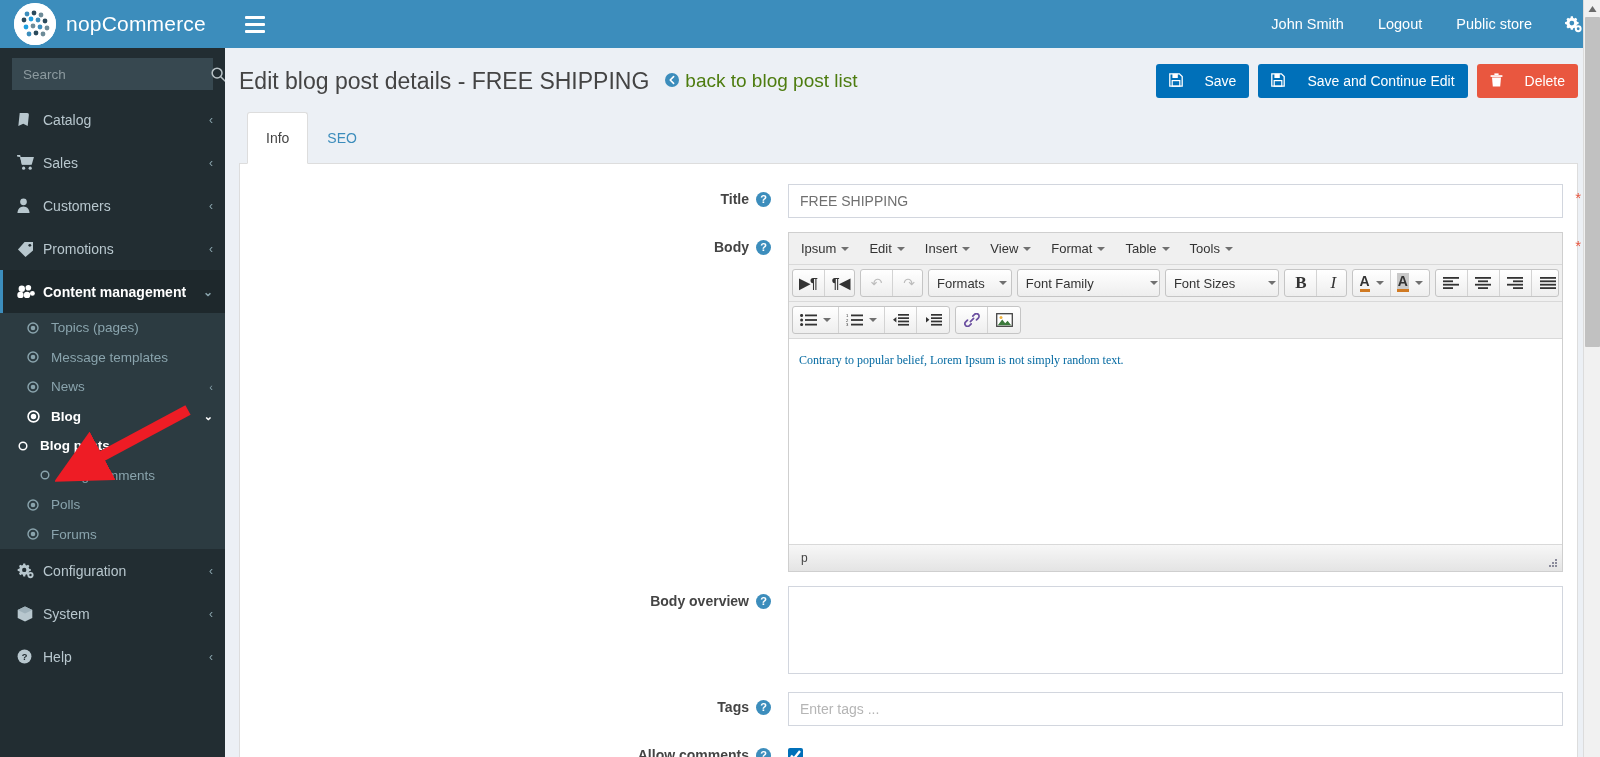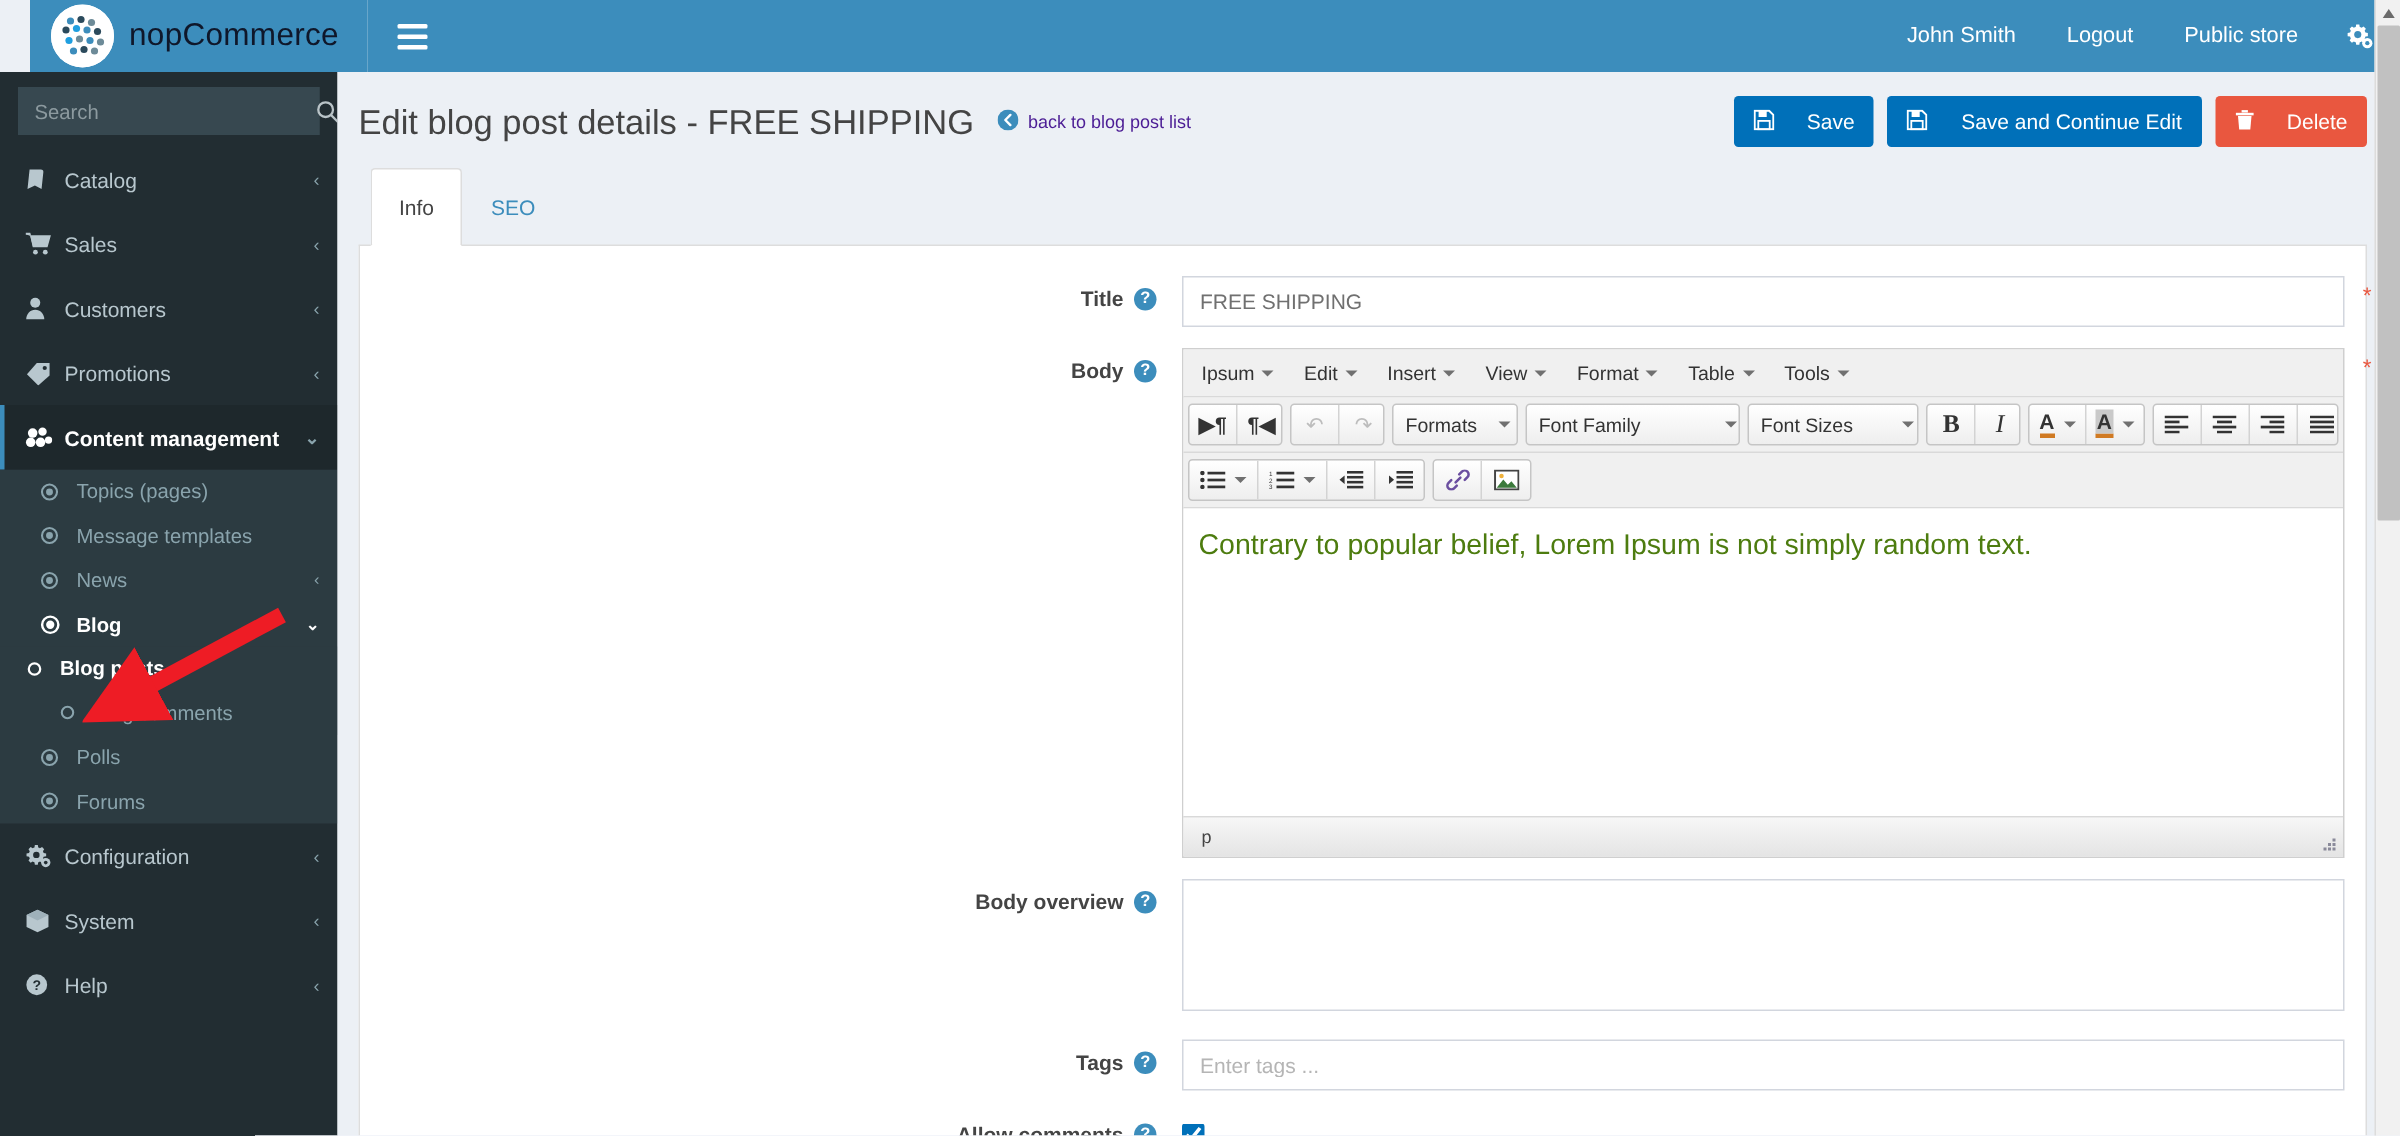--- a/index.html
+++ b/index.html
@@ -7,22 +7,22 @@
     width: 1600px; height: 757px;
     font-family: "Liberation Sans", sans-serif;
     background: #ecf0f5;
     overflow: hidden;
   }
   body { display: flex; flex-direction: column; }
 
   
   .topbar { height: 48px; display: flex; flex: 0 0 48px; }
   .logo-box {
-    width: 225px; background: #3c8dbc; color: #0f172a;
-    display: flex; align-items: center; gap: 10px; padding-left: 14px; margin-left: 20px;
+    width: 225px; background: #3c8dbc; color: #ffffff;
+    display: flex; align-items: center; gap: 10px; padding-left: 14px;
   }
   .logo-mark {
     width: 42px; height: 42px; border-radius: 50%; background: #fff;
     position: relative; flex: 0 0 42px;
   }
   .logo-mark svg { position: absolute; top: 0; left: 0; }
   .logo-text { font-size: 21px; font-weight: 400; letter-spacing: .2px; }
   .navbar {
     flex: 1; background: #3c8dbc; display: flex; align-items: center;
     padding: 0 0 0 14px;
@@ -98,21 +98,21 @@
     display: flex; flex-direction: column; position: relative;
   }
   .content-header {
     padding: 16px 22px 14px 14px; display: flex; align-items: center;
     flex: 0 0 auto;
   }
   .page-title {
     font-size: 23px; color: #444; font-weight: 400; white-space: nowrap;
   }
   .back-link {
-    margin-left: 16px; color: #4c1d95; font-size: 12px;
+    margin-left: 16px; color: #4d7c0f; font-size: 19px;
     text-decoration: none; display: flex; align-items: center; gap: 6px;
     white-space: nowrap;
   }
   .hdr-btns { margin-left: auto; display: flex; gap: 9px; }
   .btn {
     border: 0; border-radius: 3px; color: #fff; font-size: 14px;
     padding: 0 13px; height: 34px; cursor: pointer;
     display: flex; align-items: center; gap: 22px; white-space: nowrap;
     font-family: "Liberation Sans", sans-serif;
   }
@@ -193,21 +193,21 @@
   .tsel {
     height: 26px; display: flex; align-items: center; justify-content: space-between;
     font-size: 13px; color: #333; cursor: pointer; padding: 0 8px; gap: 14px;
     border-right: 1px solid #d3d3d3; white-space: nowrap;
   }
   .tsel:last-child { border-right: 0; }
   .mce-edit-area {
     background: #fff; height: 205px; padding: 14px 10px 0 10px; overflow: hidden;
   }
   .mce-edit-area p {
-    font-family: Liberation Sans, sans-serif; font-size: 19px; color: #4d7c0f;
+    font-family: Liberation Serif, serif; font-size: 12px; color: #0369a1;
   }
   .mce-status {
     height: 27px; background: linear-gradient(#f7f7f7,#e4e4e4);
     border-top: 1px solid #d9d9d9; display: flex; align-items: center;
     padding: 0 12px; font-size: 12px; color: #444; position: relative;
   }
   .resize-grip { position:absolute; right: 4px; bottom: 3px; width: 11px; height: 11px; cursor: nwse-resize;}
 
   
   .pagescroll {

